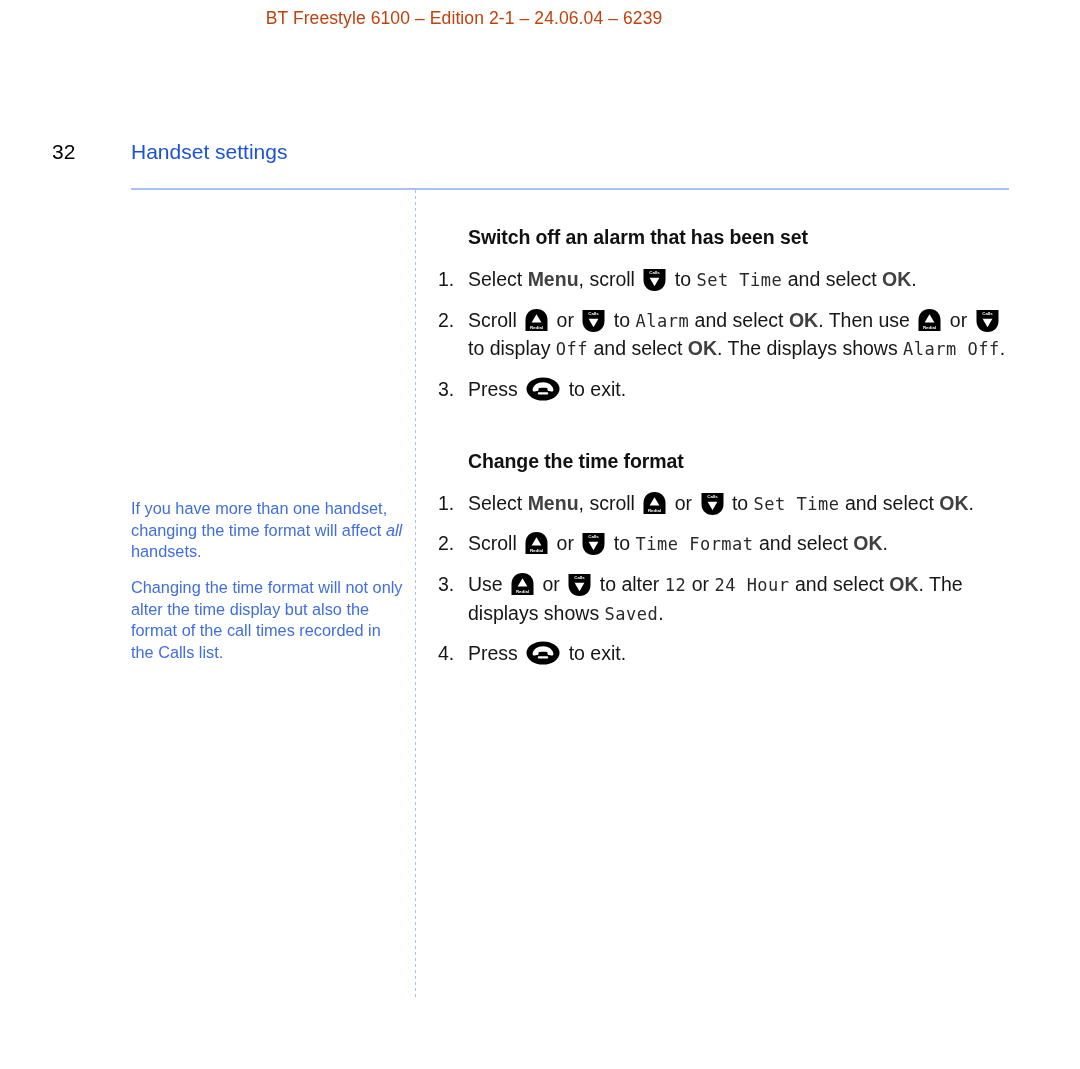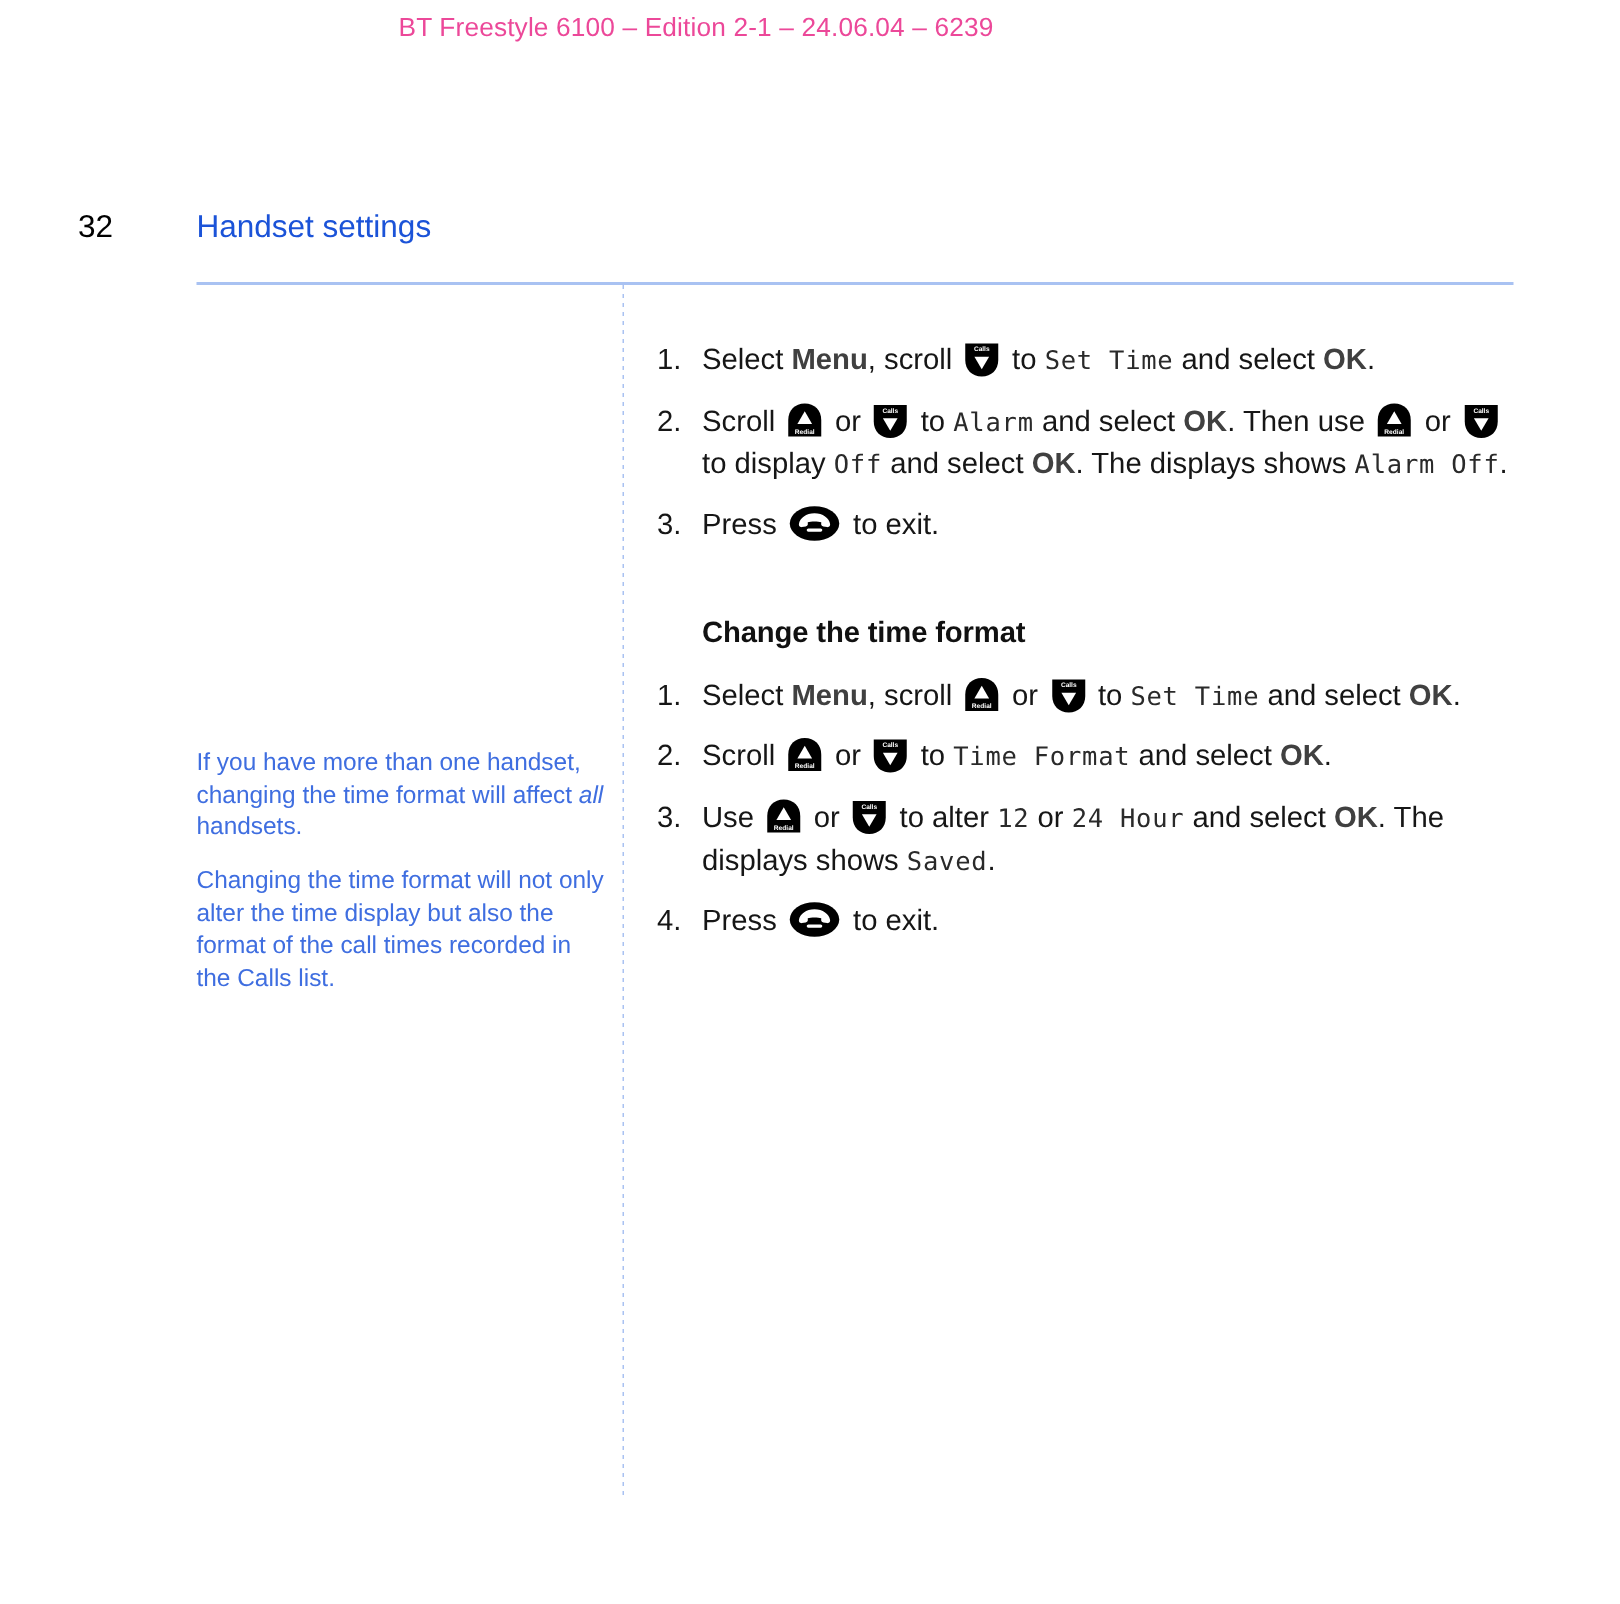--- a/index.html
+++ b/index.html
@@ -17,21 +17,21 @@
   }
 
   
   .running-header {
     position: absolute;
     top: 8px;
     left: 0;
     width: 928px;
     text-align: center;
     font-size: 17.5px;
-    color: #ec4899;
+    color: #c2410c;
     letter-spacing: 0.1px;
   }
 
   
   .title-row {
     position: absolute;
     top: 140px;
     left: 0;
     width: 1080px;
     height: 34px;
@@ -166,20 +166,21 @@
 
 <div class="hrule"></div>
 <div class="vrule"></div>
 
 <div class="notes">
   <p><span>If you have more than one handset, changing the time format will affect </span><em>all</em><span> handsets.</span></p>
   <p>Changing the time format will not only alter the time display but also the format of the call times recorded in the Calls list.</p>
 </div>
 
 <div class="content">
+    <h2 class="section-heading">Switch off an alarm that has been set</h2>
     <ol class="steps">
       <li><span class="num">1.</span><span>Select </span><span class="kw">Menu</span><span>, scroll </span><span class="key"><svg width="25" height="25" viewBox="0 0 25 25">
             <path d="M1.5 2 L23.5 2 L23.5 13 C23.5 19.5 19 24 12.5 24 C6 24 1.5 19.5 1.5 13 Z" fill="#000"></path>
             <path d="M12.5 19.2 L7.6 10.8 L17.4 10.8 Z" fill="#fff"></path>
             <text x="12.5" y="7" font-family="Liberation Sans, sans-serif" font-size="4.4" font-weight="bold" fill="#fff" text-anchor="middle">Calls</text>
           </svg></span><span> to </span><span class="lcd">Set Time</span><span> and select </span><span class="kw">OK</span><span>.</span></li>
       <li><span class="num">2.</span><span>Scroll </span><span class="key"><svg width="25" height="25" viewBox="0 0 25 25">
             <path d="M12.5 1 C19 1 23.5 5.5 23.5 12 L23.5 23 L1.5 23 L1.5 12 C1.5 5.5 6 1 12.5 1 Z" fill="#000"></path>
             <path d="M12.5 6.2 L17.4 14.6 L7.6 14.6 Z" fill="#fff"></path>
             <text x="12.5" y="21" font-family="Liberation Sans, sans-serif" font-size="4.4" font-weight="bold" fill="#fff" text-anchor="middle">Redial</text>

